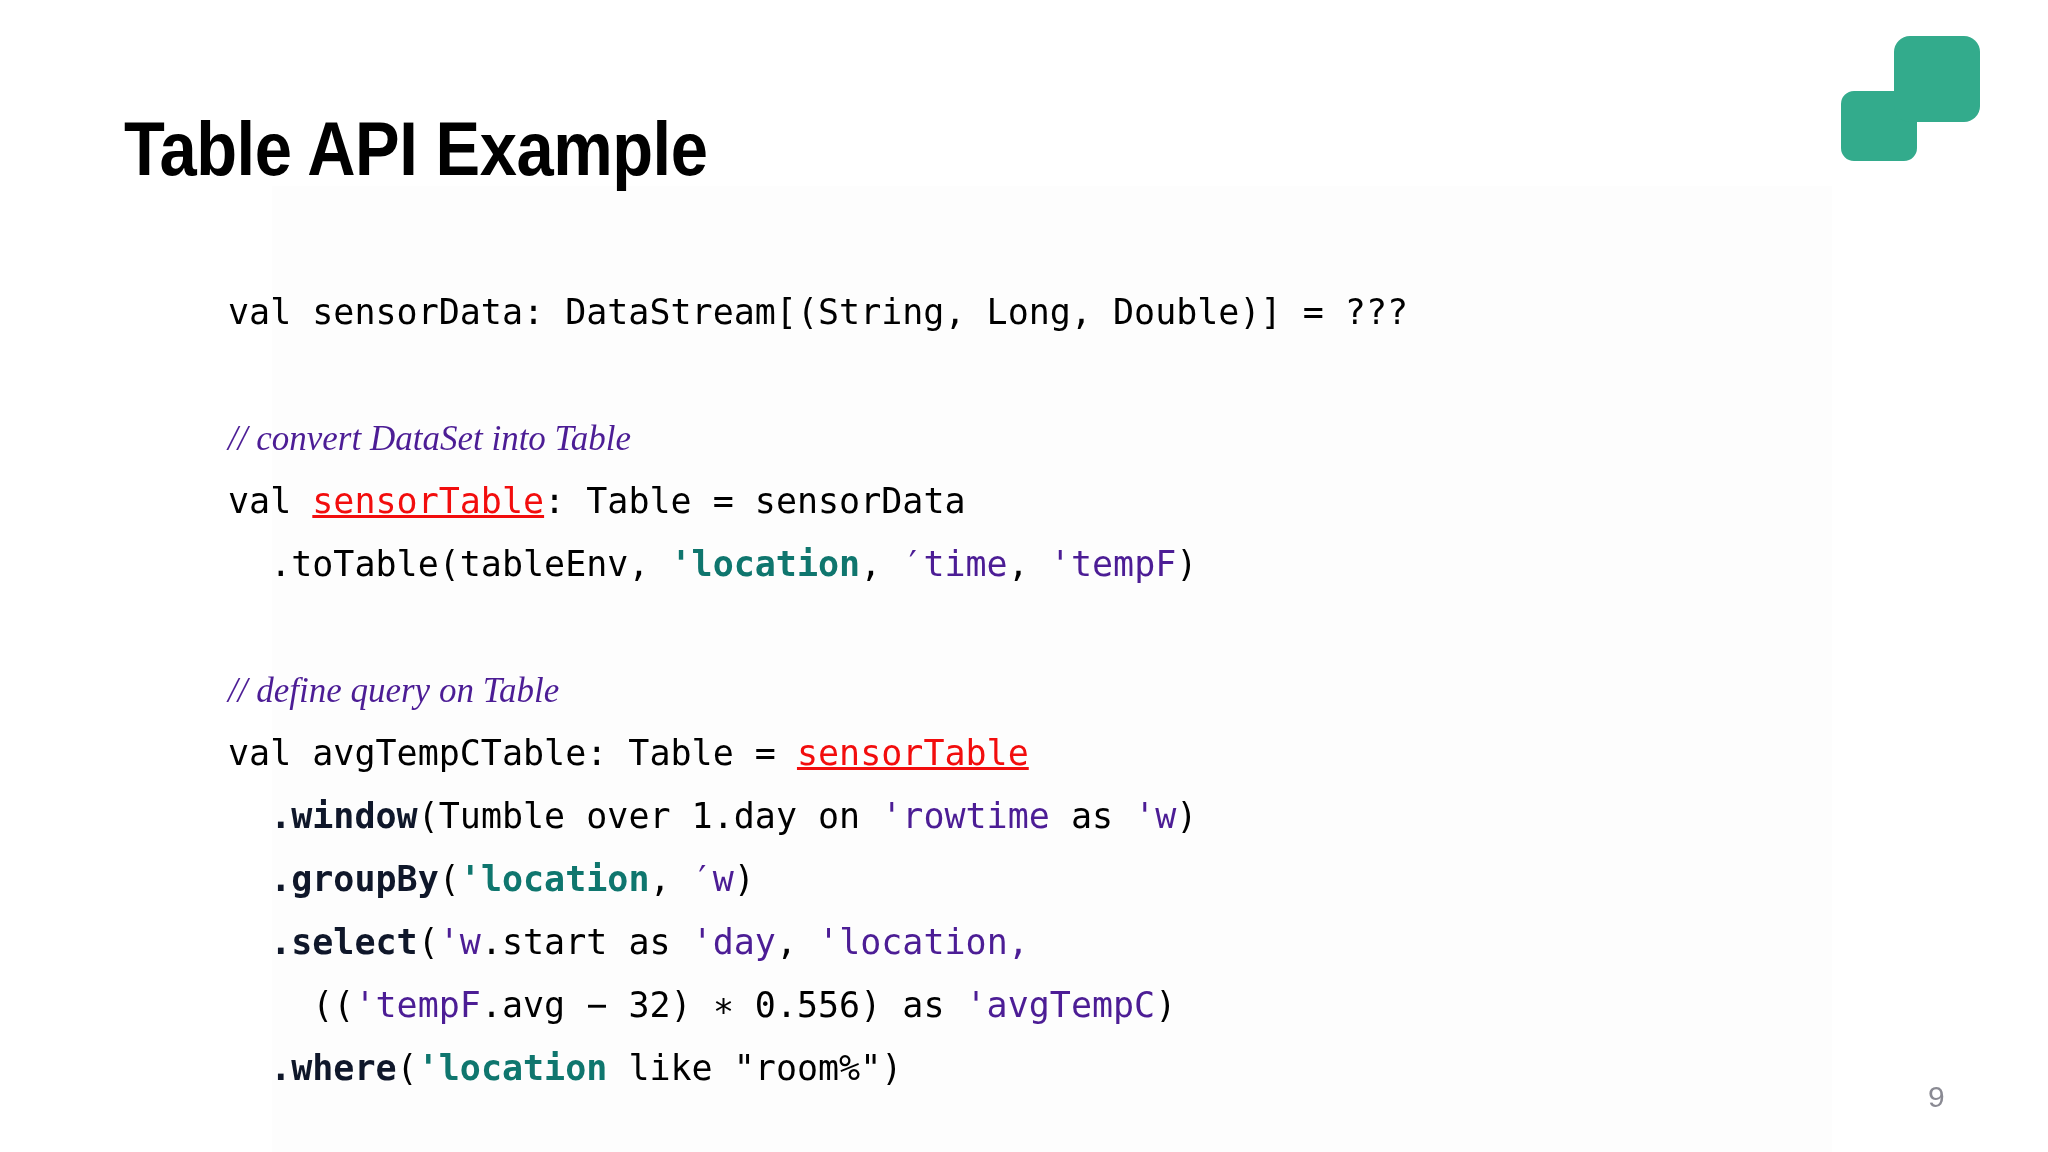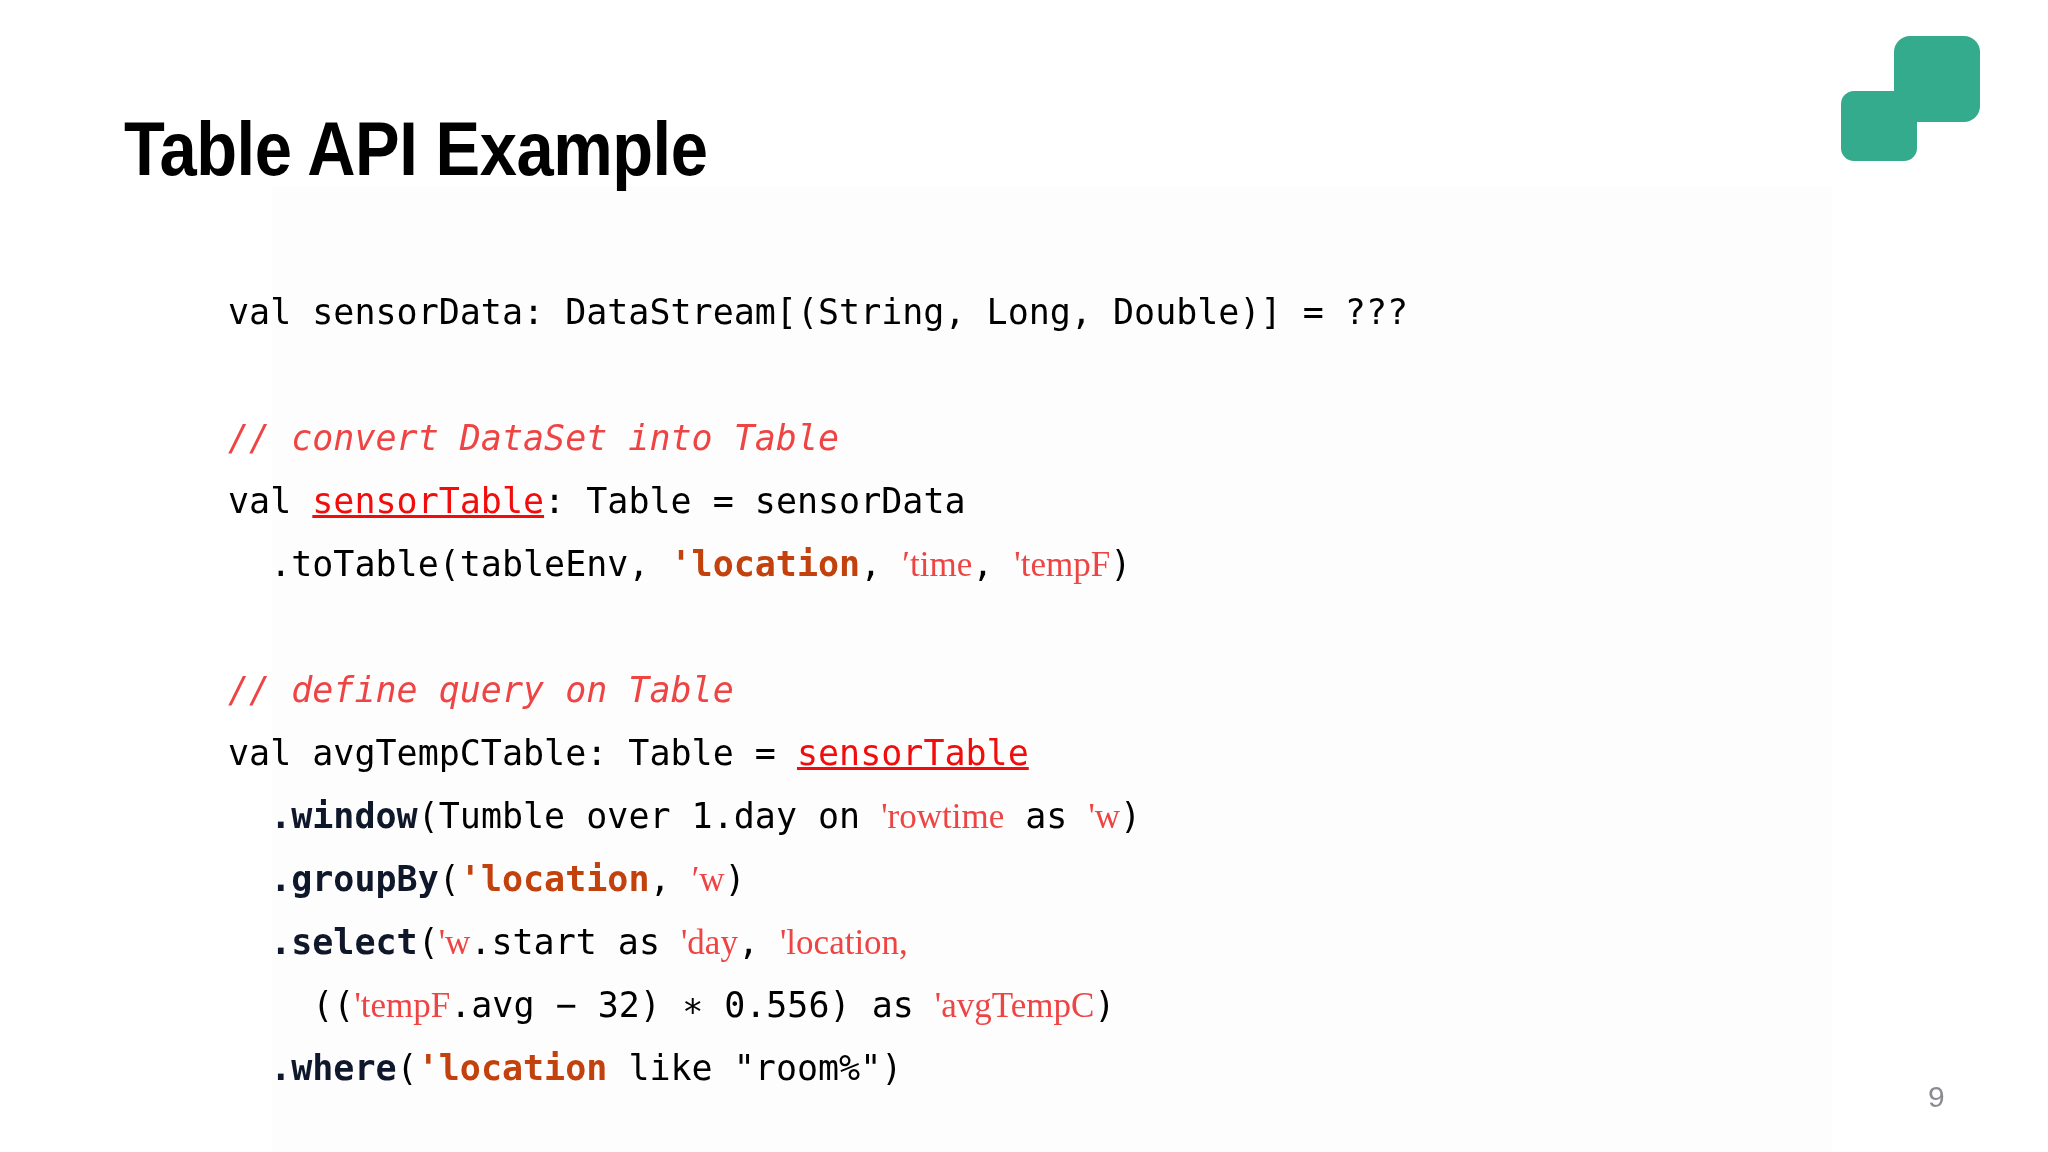--- a/index.html
+++ b/index.html
@@ -96,25 +96,25 @@
   .code .line {
     height: 63px;
     white-space: pre;
   }
   .code .blank {
     height: 63px;
   }
 
   
   .t-plain   { color: #000000; }
-  .t-comment { color: #ef4444; font-style: italic; }
+  .t-comment { color: #4c1d95; font-style: italic; font-family: Liberation Serif, serif; }
   .t-red     { color: #f20d0d; text-decoration: underline; }
-  .t-blue    { color: #ef4444; font-family: Liberation Serif, serif; }
+  .t-blue    { color: #4c1d95; }
   .t-bold    { font-weight: 700; color: #0f172a; }
-  .t-blue-b  { color: #c2410c; font-weight: 600; }
+  .t-blue-b  { color: #0f766e; font-weight: 600; }
 
   
   .page-number {
     position: absolute;
     left: 1928px;
     top: 1080px;
     font-family: "Liberation Sans", sans-serif;
     font-size: 30px;
     color: #8a8a93;
   }

